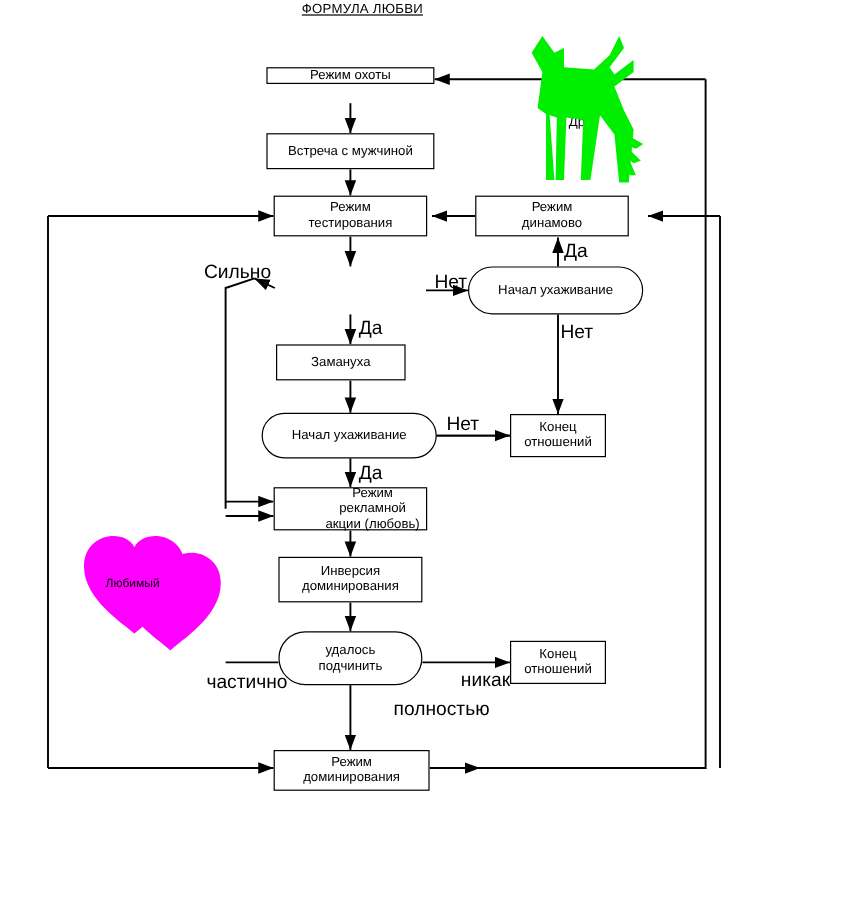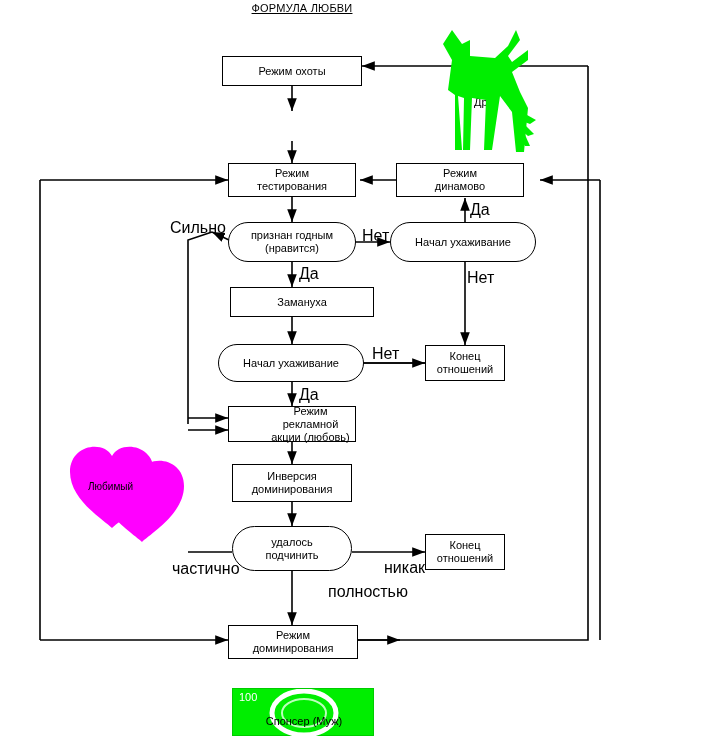--- a/index.html
+++ b/index.html
@@ -187,45 +187,44 @@
   <svg class="lines" viewBox="0 0 716 750" style="z-index:3;">
     <g fill="#ff00ff">
       <path d="M112,456 C104,440 70,444 70,472 C70,500 104,520 112,528 C120,520 154,500 154,472
                C154,444 120,440 112,456 Z"></path>
       <path d="M142,470 C134,454 100,458 100,486 C100,514 134,534 142,542 C150,534 184,514 184,486
                C184,458 150,454 142,470 Z"></path>
     </g>
   </svg>
   <div class="heart-label" style="left:88px; top:481px;">Любимый</div>
 
-  <div class="node rect" style="left:222px; top:56px; width:140px; height:30px; z-index:4;">
+  <div class="node rect" style="left:222px; top:56px; width:140px; height:14px; z-index:4;">
     <span>Режим охоты</span>
   </div>
 
+  <div class="node rect" style="left:222px; top:111px; width:140px; height:30px; z-index:4;">
+    <span>Встреча с мужчиной</span>
+  </div>
 
   <div class="node rect" style="left:228px; top:163px; width:128px; height:34px; white-space:pre-line; z-index:4;">
     <span>Режим
 тестирования</span>
   </div>
 
   <div class="node rect" style="left:396px; top:163px; width:128px; height:34px; white-space:pre-line; z-index:4;">
     <span>Режим
 динамово</span>
   </div>
 
-  <div class="node stadium" style="left:228px; top:222px; width:128px; height:40px; white-space:pre-line; z-index:4;">
-    <span>признан годным
-(нравится)</span>
-  </div>
 
   <div class="node stadium" style="left:390px; top:222px; width:146px; height:40px; z-index:4;">
     <span>Начал ухаживание</span>
   </div>
 
-  <div class="node rect" style="left:230px; top:287px; width:144px; height:30px; z-index:4;">
+  <div class="node rect" style="left:230px; top:287px; width:108px; height:30px; z-index:4;">
     <span>Замануха</span>
   </div>
 
   <div class="node stadium" style="left:218px; top:344px; width:146px; height:38px; z-index:4;">
     <span>Начал ухаживание</span>
   </div>
 
   <div class="node rect" style="left:425px; top:345px; width:80px; height:36px; white-space:pre-line; z-index:4;">
     <span>Конец
 отношений</span>
@@ -260,22 +259,14 @@
   <div class="edge-label" style="left:362px; top:227px;">Нет</div>
   <div class="edge-label" style="left:470px; top:201px;">Да</div>
   <div class="edge-label" style="left:299px; top:265px;">Да</div>
   <div class="edge-label" style="left:467px; top:269px;">Нет</div>
   <div class="edge-label" style="left:372px; top:345px;">Нет</div>
   <div class="edge-label" style="left:299px; top:386px;">Да</div>
   <div class="edge-label" style="left:172px; top:560px;">частично</div>
   <div class="edge-label" style="left:384px; top:559px;">никак</div>
   <div class="edge-label" style="left:300px; top:583px;margin-left:28px;">полностью</div>
 
-  <div class="sponsor-box">
-    <svg width="142" height="48" viewBox="0 0 142 48">
-      <ellipse cx="71" cy="24" rx="32" ry="22" fill="none" stroke="#ffffff" stroke-width="5"></ellipse>
-      <ellipse cx="71" cy="24" rx="22" ry="14" fill="none" stroke="#bbffbb" stroke-width="2"></ellipse>
-    </svg>
-    <div class="sponsor-num">100</div>
-    <div class="sponsor-text">Спонсер (Муж)</div>
-  </div>
 
 </div>
 
 </body></html>

